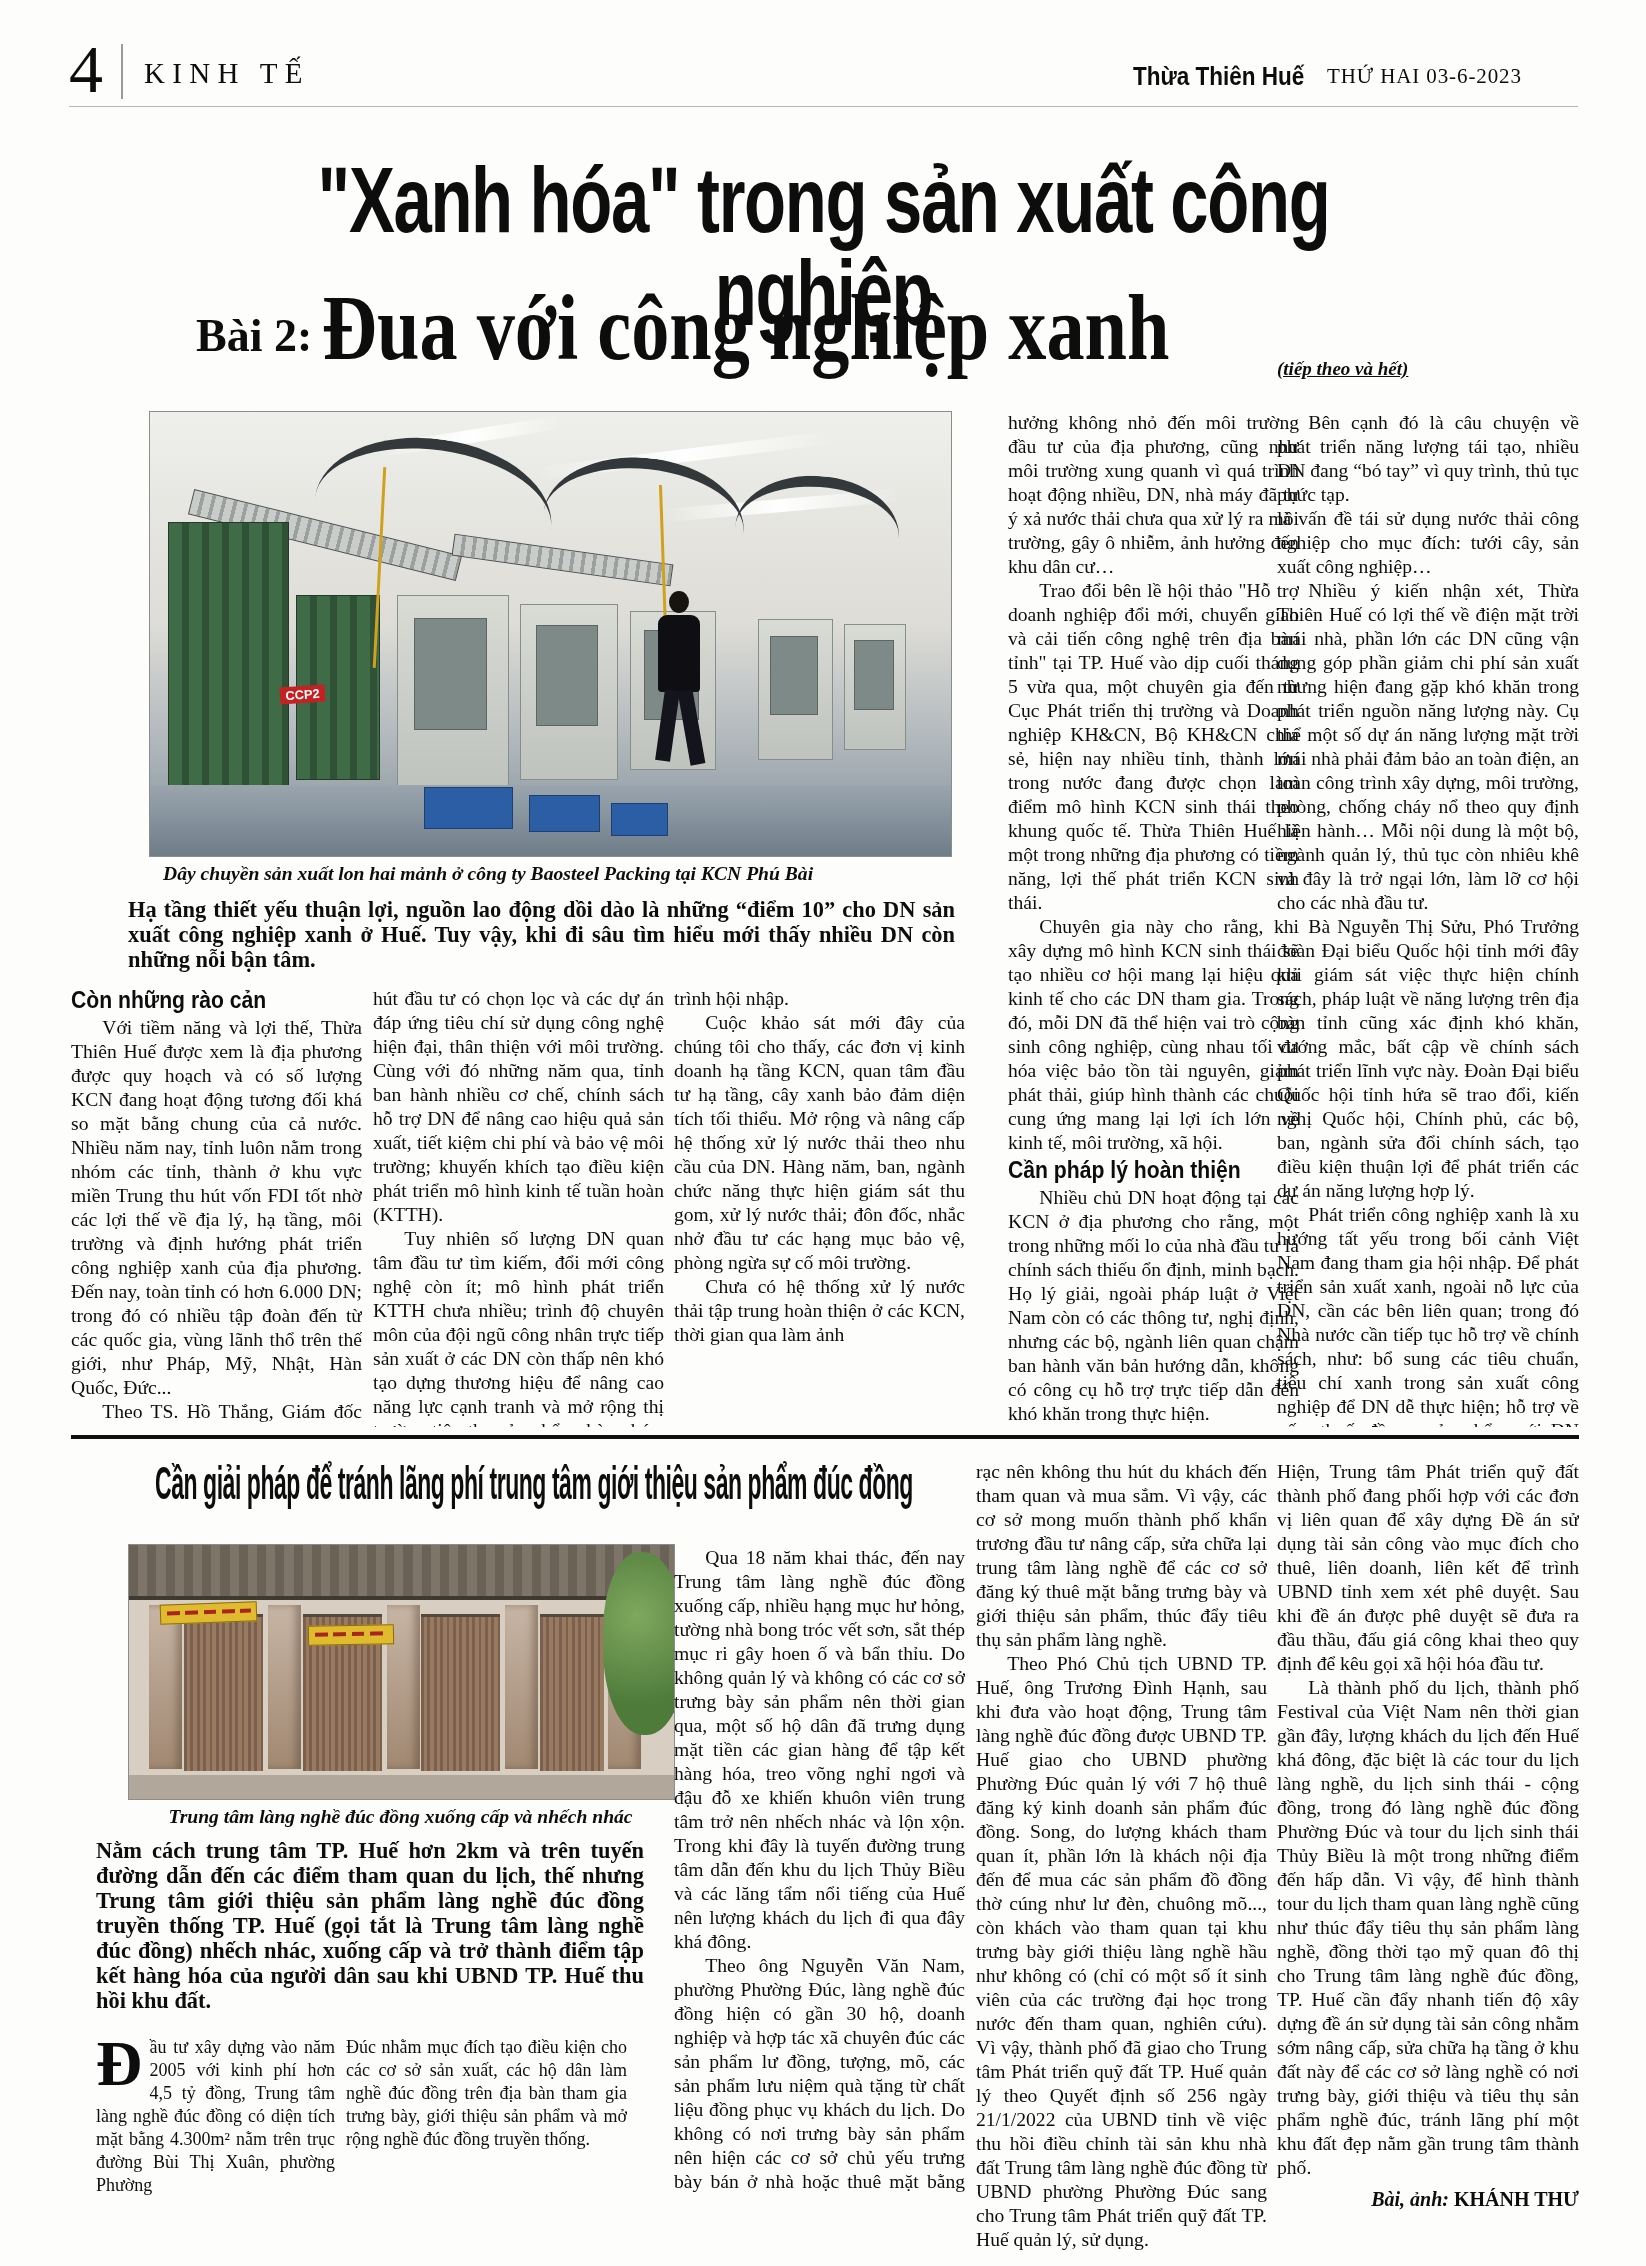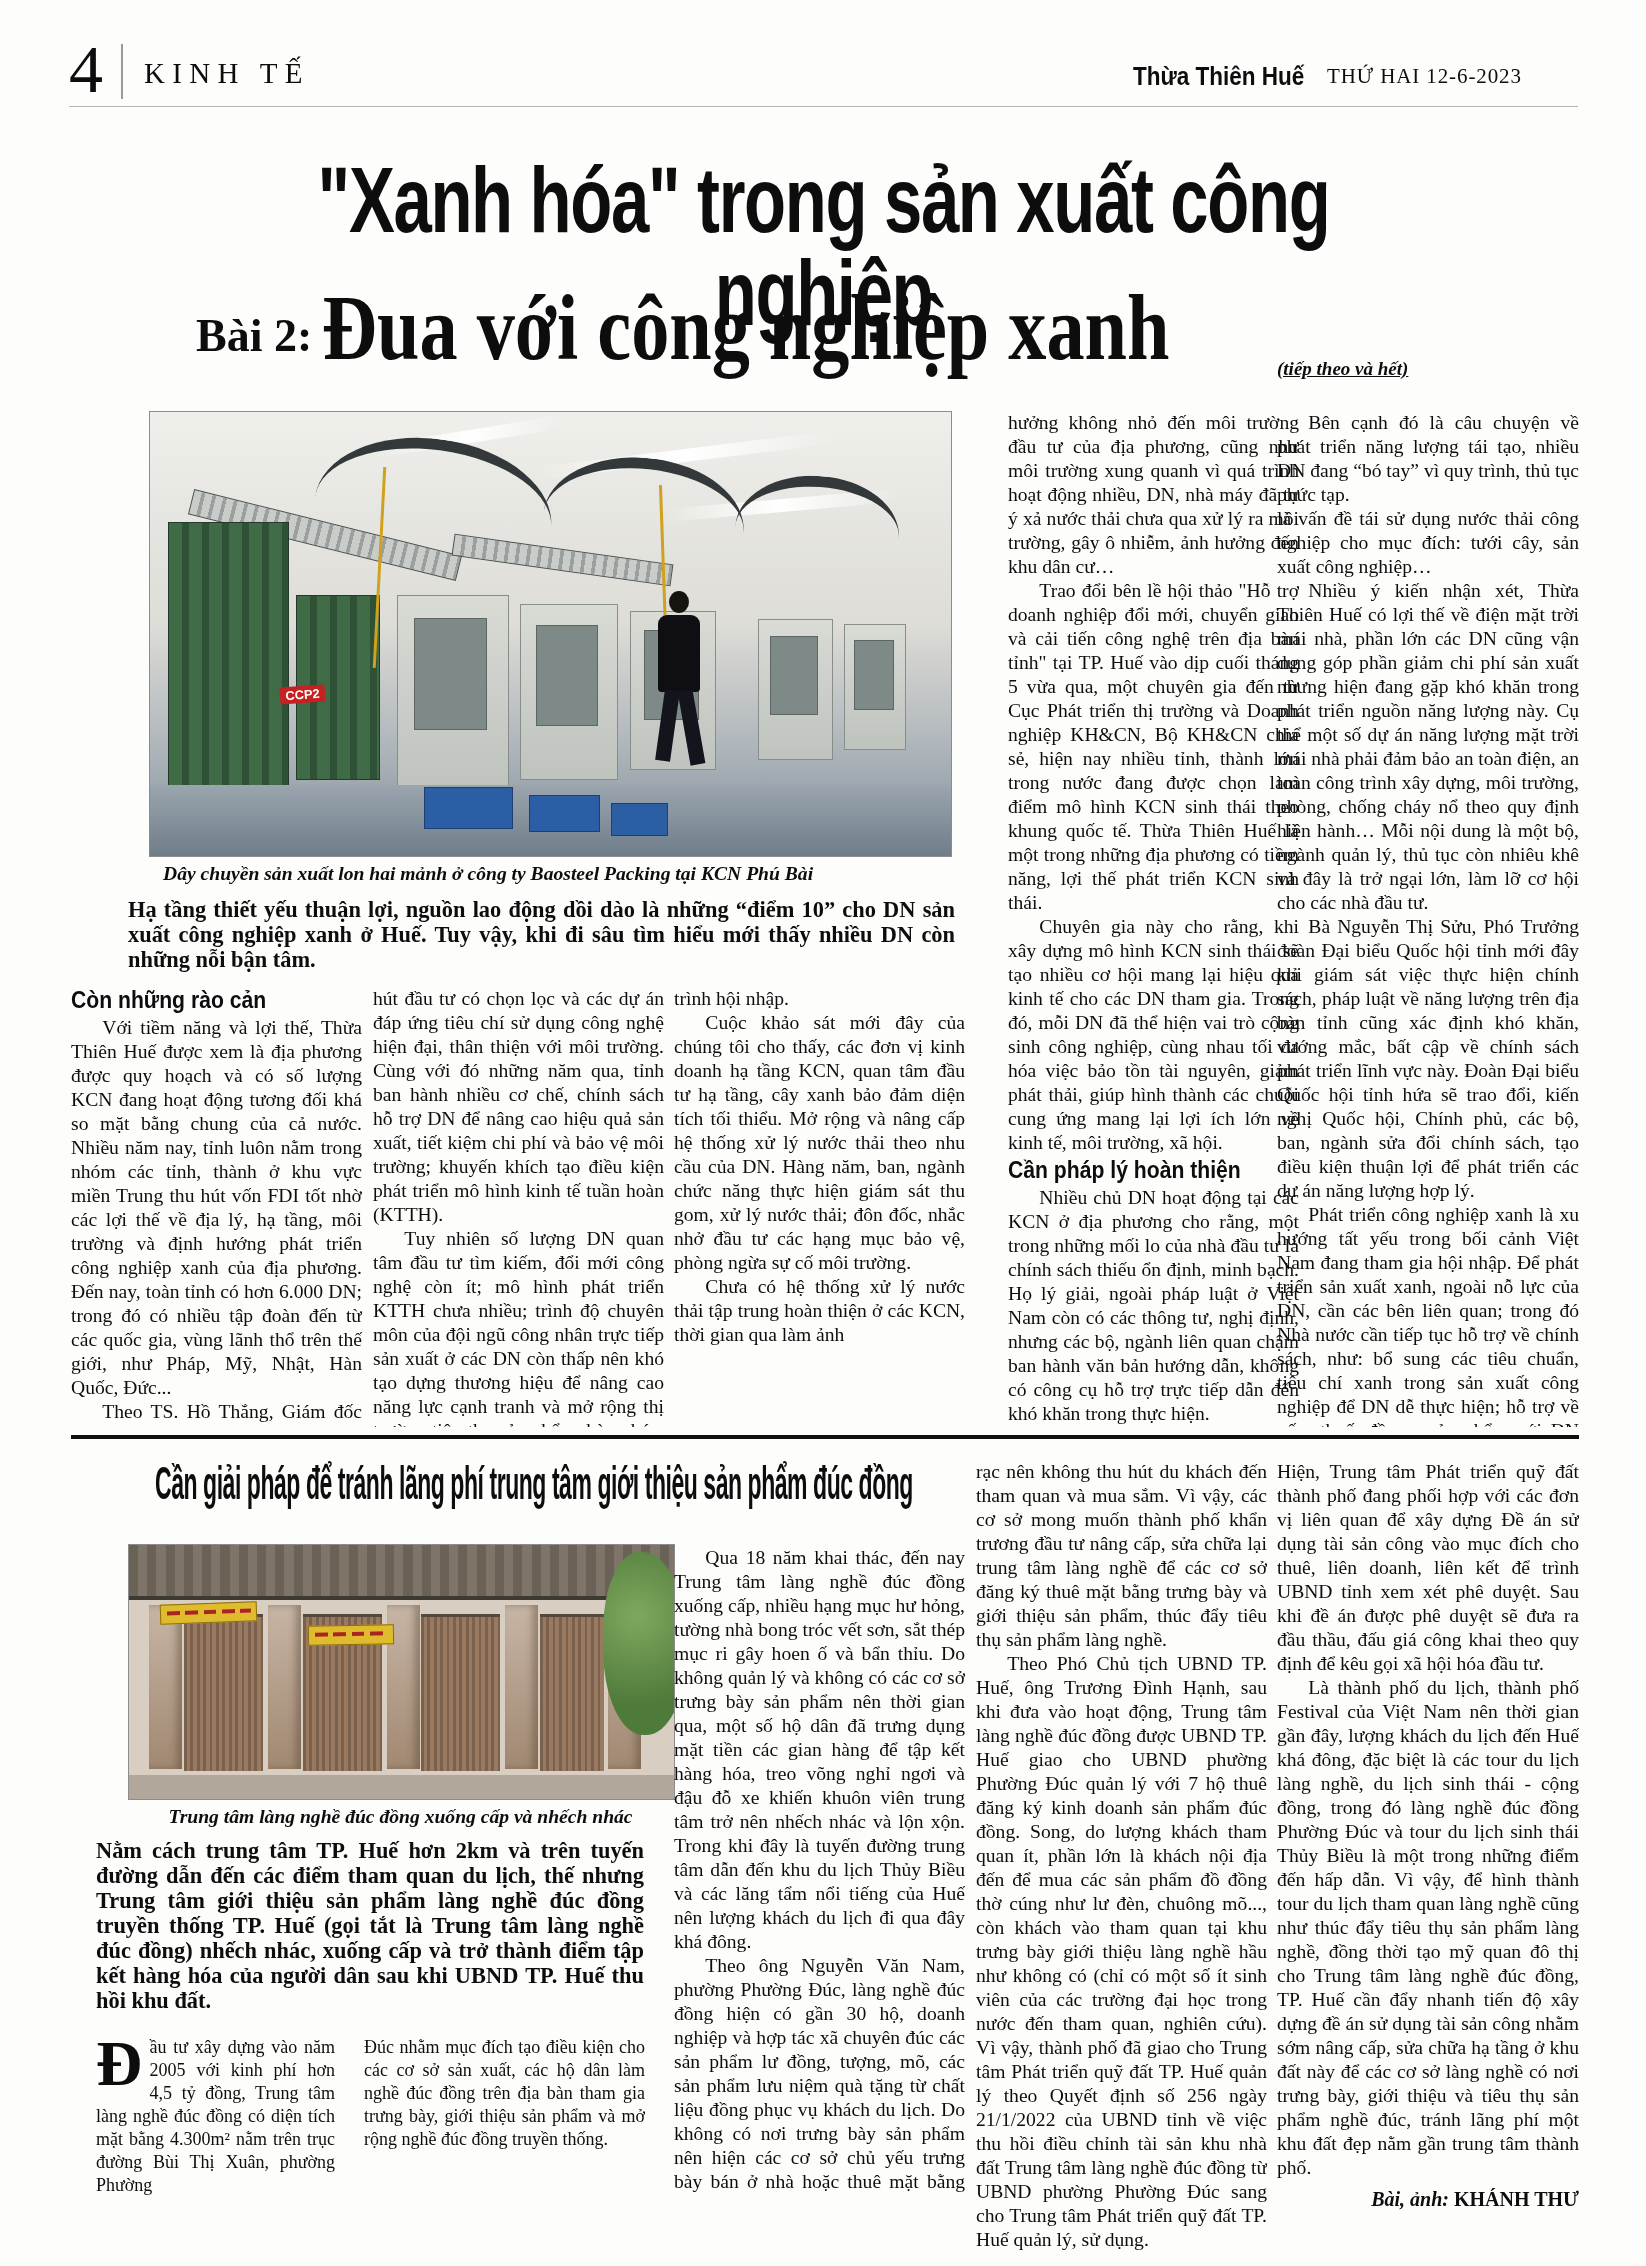--- a/index.html
+++ b/index.html
@@ -67,21 +67,21 @@
 </style>
 </head>
 <body>
 
 <div id="canvas">
 
   <div class="abs pagenum" style="left:69px;top:37px;">4</div>
   <div class="abs pagebar" style="left:121px;top:44px;height:55px;"></div>
   <div class="abs section" style="left:144px;top:57px;">KINH TẾ</div>
   <div class="abs brand" style="left:1133px;top:62px;">Thừa Thiên Huế</div>
-  <div class="abs dateline" style="left:1327px;top:64px;">THỨ HAI 12-6-2023</div>
+  <div class="abs dateline" style="left:1327px;top:64px;">THỨ HAI 03-6-2023</div>
   <div class="abs hairline" style="left:69px;top:106px;width:1509px;"></div>
 
   <div class="abs kicker" style="top:154px;">"Xanh hóa" trong sản xuất công nghiệp</div>
   <div class="abs a1-label" style="left:196px;top:309px;">Bài 2:</div>
   <div class="abs a1-title" style="left:322px;top:281px;">Đua với công nghiệp xanh</div>
   <div class="abs a1-note" style="left:1277px;top:358px;text-decoration:underline;">(tiếp theo và hết)</div>
 
   <div class="abs photo" style="left:149px;top:411px;width:801px;height:444px;">
     <div class="p1-bg">
       <div class="lightbar" style="left:384px;top:37px;width:302px;transform:rotate(-7deg);"></div>
@@ -178,21 +178,21 @@
       <div class="p2-ground"></div>
     </div>
   </div>
   <div class="abs caption" style="left:128px;top:1806px;width:545px;text-align:center;">Trung tâm làng nghề đúc đồng xuống cấp và nhếch nhác</div>
 
   <div class="abs intro" style="left:96px;top:1838px;width:548px;">Nằm cách trung tâm TP. Huế hơn 2km và trên tuyến đường dẫn đến các điểm tham quan du lịch, thế nhưng Trung tâm giới thiệu sản phẩm làng nghề đúc đồng truyền thống TP. Huế (gọi tắt là Trung tâm làng nghề đúc đồng) nhếch nhác, xuống cấp và trở thành điểm tập kết hàng hóa của người dân sau khi UBND TP. Huế thu hồi khu đất.</div>
 
   <div class="abs minicol" style="left:96px;top:2036px;width:239px;height:164px;">
       <p class="para noindent"><span class="dropcap">Đ</span>ầu tư xây dựng vào năm 2005 với kinh phí hơn 4,5 tỷ đồng, Trung tâm làng nghề đúc đồng có diện tích mặt bằng 4.300m² nằm trên trục đường Bùi Thị Xuân, phường Phường</p>
     </div>
-  <div class="abs minicol" style="left:364px;top:2036px;width:281px;height:164px;">
+  <div class="abs minicol" style="left:346px;top:2036px;width:281px;height:164px;">
       <p class="para noindent">Đúc nhằm mục đích tạo điều kiện cho các cơ sở sản xuất, các hộ dân làm nghề đúc đồng trên địa bàn tham gia trưng bày, giới thiệu sản phẩm và mở rộng nghề đúc đồng truyền thống.</p>
     </div>
 
   <div class="abs col" style="left:674px;top:1546px;width:291px;height:651px;">
       <p class="para">Qua 18 năm khai thác, đến nay Trung tâm làng nghề đúc đồng xuống cấp, nhiều hạng mục hư hỏng, tường nhà bong tróc vết sơn, sắt thép mục ri gây hoen ố và bẩn thỉu. Do không quản lý và không có các cơ sở trưng bày sản phẩm nên thời gian qua, một số hộ dân đã trưng dụng mặt tiền các gian hàng để tập kết hàng hóa, treo võng nghỉ ngơi và đậu đỗ xe khiến khuôn viên trung tâm trở nên nhếch nhác và lộn xộn. Trong khi đây là tuyến đường trung tâm dẫn đến khu du lịch Thủy Biều và các lăng tẩm nổi tiếng của Huế nên lượng khách du lịch đi qua đây khá đông.</p>
       <p class="para">Theo ông Nguyễn Văn Nam, phường Phường Đúc, làng nghề đúc đồng hiện có gần 30 hộ, doanh nghiệp và hợp tác xã chuyên đúc các sản phẩm lư đồng, tượng, mõ, các sản phẩm lưu niệm quà tặng từ chất liệu đồng phục vụ khách du lịch. Do không có nơi trưng bày sản phẩm nên hiện các cơ sở chủ yếu trưng bày bán ở nhà hoặc thuê mặt bằng mở cửa hàng giới thiệu trên đường Bùi Thị Xuân, song do tập trung rời</p>
     </div>
   <div class="abs col" style="left:976px;top:1460px;width:291px;height:793px;">
       <p class="para noindent">rạc nên không thu hút du khách đến tham quan và mua sắm. Vì vậy, các cơ sở mong muốn thành phố khẩn trương đầu tư nâng cấp, sửa chữa lại trung tâm làng nghề để các cơ sở đăng ký thuê mặt bằng trưng bày và giới thiệu sản phẩm, thúc đẩy tiêu thụ sản phẩm làng nghề.</p>
       <p class="para">Theo Phó Chủ tịch UBND TP. Huế, ông Trương Đình Hạnh, sau khi đưa vào hoạt động, Trung tâm làng nghề đúc đồng được UBND TP. Huế giao cho UBND phường Phường Đúc quản lý với 7 hộ thuê đăng ký kinh doanh sản phẩm đúc đồng. Song, do lượng khách tham quan ít, phần lớn là khách nội địa đến để mua các sản phẩm đồ đồng thờ cúng như lư đèn, chuông mõ..., còn khách vào tham quan tại khu trưng bày giới thiệu làng nghề hầu như không có (chỉ có một số ít sinh viên của các trường đại học trong nước đến tham quan, nghiên cứu). Vì vậy, thành phố đã giao cho Trung tâm Phát triển quỹ đất TP. Huế quản lý theo Quyết định số 256 ngày 21/1/2022 của UBND tỉnh về việc thu hồi điều chỉnh tài sản khu nhà đất Trung tâm làng nghề đúc đồng từ UBND phường Phường Đúc sang cho Trung tâm Phát triển quỹ đất TP. Huế quản lý, sử dụng.</p>

